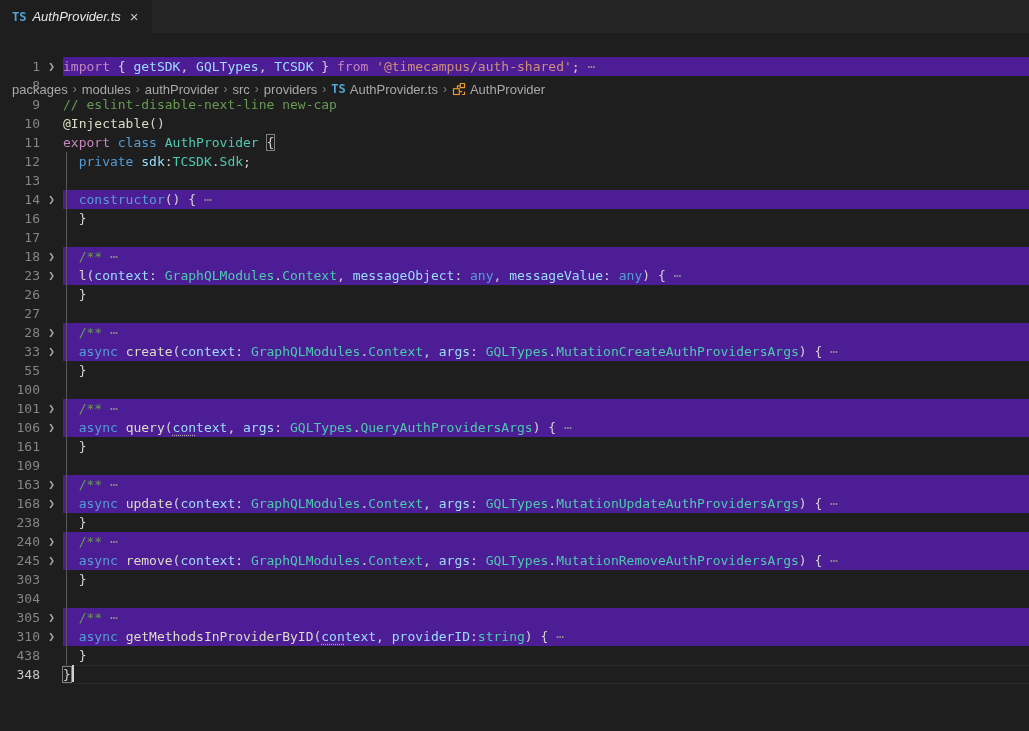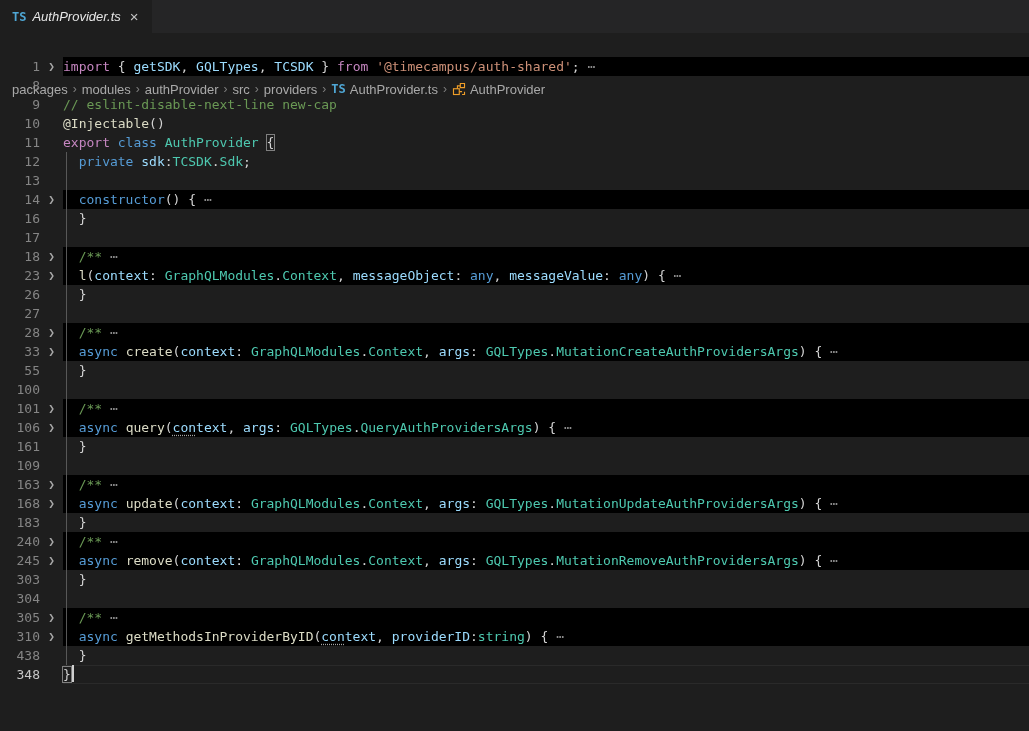--- a/index.html
+++ b/index.html
@@ -23,21 +23,21 @@
 
   
   .editor { position:absolute; left:0; top:57px; width:1029px;
             font-family:"DejaVu Sans Mono", monospace; font-size:13px; line-height:19px; }
   .row { display:flex; height:19px; white-space:pre; }
   .gutter { width:63px; flex:0 0 63px; display:flex; color:#858585; }
   .lnum { width:40px; text-align:right; flex:0 0 40px; cursor:pointer; }
   .chev { width:23px; flex:0 0 23px; text-align:center; color:#a9a9a9; font-size:11px; cursor:pointer; }
   .row.active .lnum { color:#c6c6c6; }
   .content { flex:1; position:relative; cursor:text; }
-  .row.hl .content { background:#000000; }
+  .row.hl .content { background:#4c1d95; }
   .row.active .content { box-shadow:inset 0 1px 0 rgba(255,255,255,.055), inset 0 -1px 0 rgba(255,255,255,.055); }
   .guide { position:absolute; left:3px; top:0; width:1px; height:19px; background:#585858; }
 
   
   .kw  { color:#c586c0; }
   .kw2 { color:#569cd6; }
   .ty  { color:#4ec9b0; }
   .pv  { color:#9cdcfe; }
   .fn  { color:#dcdcc6; }
   .pu  { color:#d4d4d4; }
@@ -113,21 +113,21 @@
     <div class="row hl"><div class="gutter"><span class="lnum">28</span><span class="chev">❯</span></div><div class="content"><span class="guide"></span><span class="pu">  </span><span class="co">/**</span><span class="fo"> ⋯</span></div></div>
     <div class="row hl"><div class="gutter"><span class="lnum">33</span><span class="chev">❯</span></div><div class="content"><span class="guide"></span><span class="pu">  </span><span class="kw2">async</span><span class="pu"> </span><span class="fn">create</span><span class="pu">(</span><span class="pv">context</span><span class="pu">: </span><span class="ty">GraphQLModules</span><span class="pu">.</span><span class="ty">Context</span><span class="pu">, </span><span class="pv">args</span><span class="pu">: </span><span class="ty">GQLTypes</span><span class="pu">.</span><span class="ty">MutationCreateAuthProvidersArgs</span><span class="pu">) {</span><span class="fo"> ⋯</span></div></div>
     <div class="row"><div class="gutter"><span class="lnum">55</span><span class="chev"></span></div><div class="content"><span class="guide"></span><span class="pu">  }</span></div></div>
     <div class="row"><div class="gutter"><span class="lnum">100</span><span class="chev"></span></div><div class="content"><span class="guide"></span></div></div>
     <div class="row hl"><div class="gutter"><span class="lnum">101</span><span class="chev">❯</span></div><div class="content"><span class="guide"></span><span class="pu">  </span><span class="co">/**</span><span class="fo"> ⋯</span></div></div>
     <div class="row hl"><div class="gutter"><span class="lnum">106</span><span class="chev">❯</span></div><div class="content"><span class="guide"></span><span class="pu">  </span><span class="kw2">async</span><span class="pu"> </span><span class="fn">query</span><span class="pu">(</span><span class="pv hint">con</span><span class="pv">text</span><span class="pu">, </span><span class="pv">args</span><span class="pu">: </span><span class="ty">GQLTypes</span><span class="pu">.</span><span class="ty">QueryAuthProvidersArgs</span><span class="pu">) {</span><span class="fo"> ⋯</span></div></div>
     <div class="row"><div class="gutter"><span class="lnum">161</span><span class="chev"></span></div><div class="content"><span class="guide"></span><span class="pu">  }</span></div></div>
     <div class="row"><div class="gutter"><span class="lnum">109</span><span class="chev"></span></div><div class="content"><span class="guide"></span></div></div>
     <div class="row hl"><div class="gutter"><span class="lnum">163</span><span class="chev">❯</span></div><div class="content"><span class="guide"></span><span class="pu">  </span><span class="co">/**</span><span class="fo"> ⋯</span></div></div>
     <div class="row hl"><div class="gutter"><span class="lnum">168</span><span class="chev">❯</span></div><div class="content"><span class="guide"></span><span class="pu">  </span><span class="kw2">async</span><span class="pu"> </span><span class="fn">update</span><span class="pu">(</span><span class="pv">context</span><span class="pu">: </span><span class="ty">GraphQLModules</span><span class="pu">.</span><span class="ty">Context</span><span class="pu">, </span><span class="pv">args</span><span class="pu">: </span><span class="ty">GQLTypes</span><span class="pu">.</span><span class="ty">MutationUpdateAuthProvidersArgs</span><span class="pu">) {</span><span class="fo"> ⋯</span></div></div>
-    <div class="row"><div class="gutter"><span class="lnum">183</span><span class="chev"></span></div><div class="content"><span class="guide"></span><span class="pu">  }</span></div></div>
+    <div class="row"><div class="gutter"><span class="lnum">238</span><span class="chev"></span></div><div class="content"><span class="guide"></span><span class="pu">  }</span></div></div>
     <div class="row hl"><div class="gutter"><span class="lnum">240</span><span class="chev">❯</span></div><div class="content"><span class="guide"></span><span class="pu">  </span><span class="co">/**</span><span class="fo"> ⋯</span></div></div>
     <div class="row hl"><div class="gutter"><span class="lnum">245</span><span class="chev">❯</span></div><div class="content"><span class="guide"></span><span class="pu">  </span><span class="kw2">async</span><span class="pu"> </span><span class="fn">remove</span><span class="pu">(</span><span class="pv">context</span><span class="pu">: </span><span class="ty">GraphQLModules</span><span class="pu">.</span><span class="ty">Context</span><span class="pu">, </span><span class="pv">args</span><span class="pu">: </span><span class="ty">GQLTypes</span><span class="pu">.</span><span class="ty">MutationRemoveAuthProvidersArgs</span><span class="pu">) {</span><span class="fo"> ⋯</span></div></div>
     <div class="row"><div class="gutter"><span class="lnum">303</span><span class="chev"></span></div><div class="content"><span class="guide"></span><span class="pu">  }</span></div></div>
     <div class="row"><div class="gutter"><span class="lnum">304</span><span class="chev"></span></div><div class="content"><span class="guide"></span></div></div>
     <div class="row hl"><div class="gutter"><span class="lnum">305</span><span class="chev">❯</span></div><div class="content"><span class="guide"></span><span class="pu">  </span><span class="co">/**</span><span class="fo"> ⋯</span></div></div>
     <div class="row hl"><div class="gutter"><span class="lnum">310</span><span class="chev">❯</span></div><div class="content"><span class="guide"></span><span class="pu">  </span><span class="kw2">async</span><span class="pu"> </span><span class="fn">getMethodsInProviderByID</span><span class="pu">(</span><span class="pv hint">con</span><span class="pv">text</span><span class="pu">, </span><span class="pv">providerID</span><span class="pu">:</span><span class="ty">string</span><span class="pu">) {</span><span class="fo"> ⋯</span></div></div>
     <div class="row"><div class="gutter"><span class="lnum">438</span><span class="chev"></span></div><div class="content"><span class="guide"></span><span class="pu">  }</span></div></div>
     <div class="row active"><div class="gutter"><span class="lnum">348</span><span class="chev"></span></div><div class="content"><span class="pu match">}</span><span class="cursor"></span></div></div>
   </div>
 

